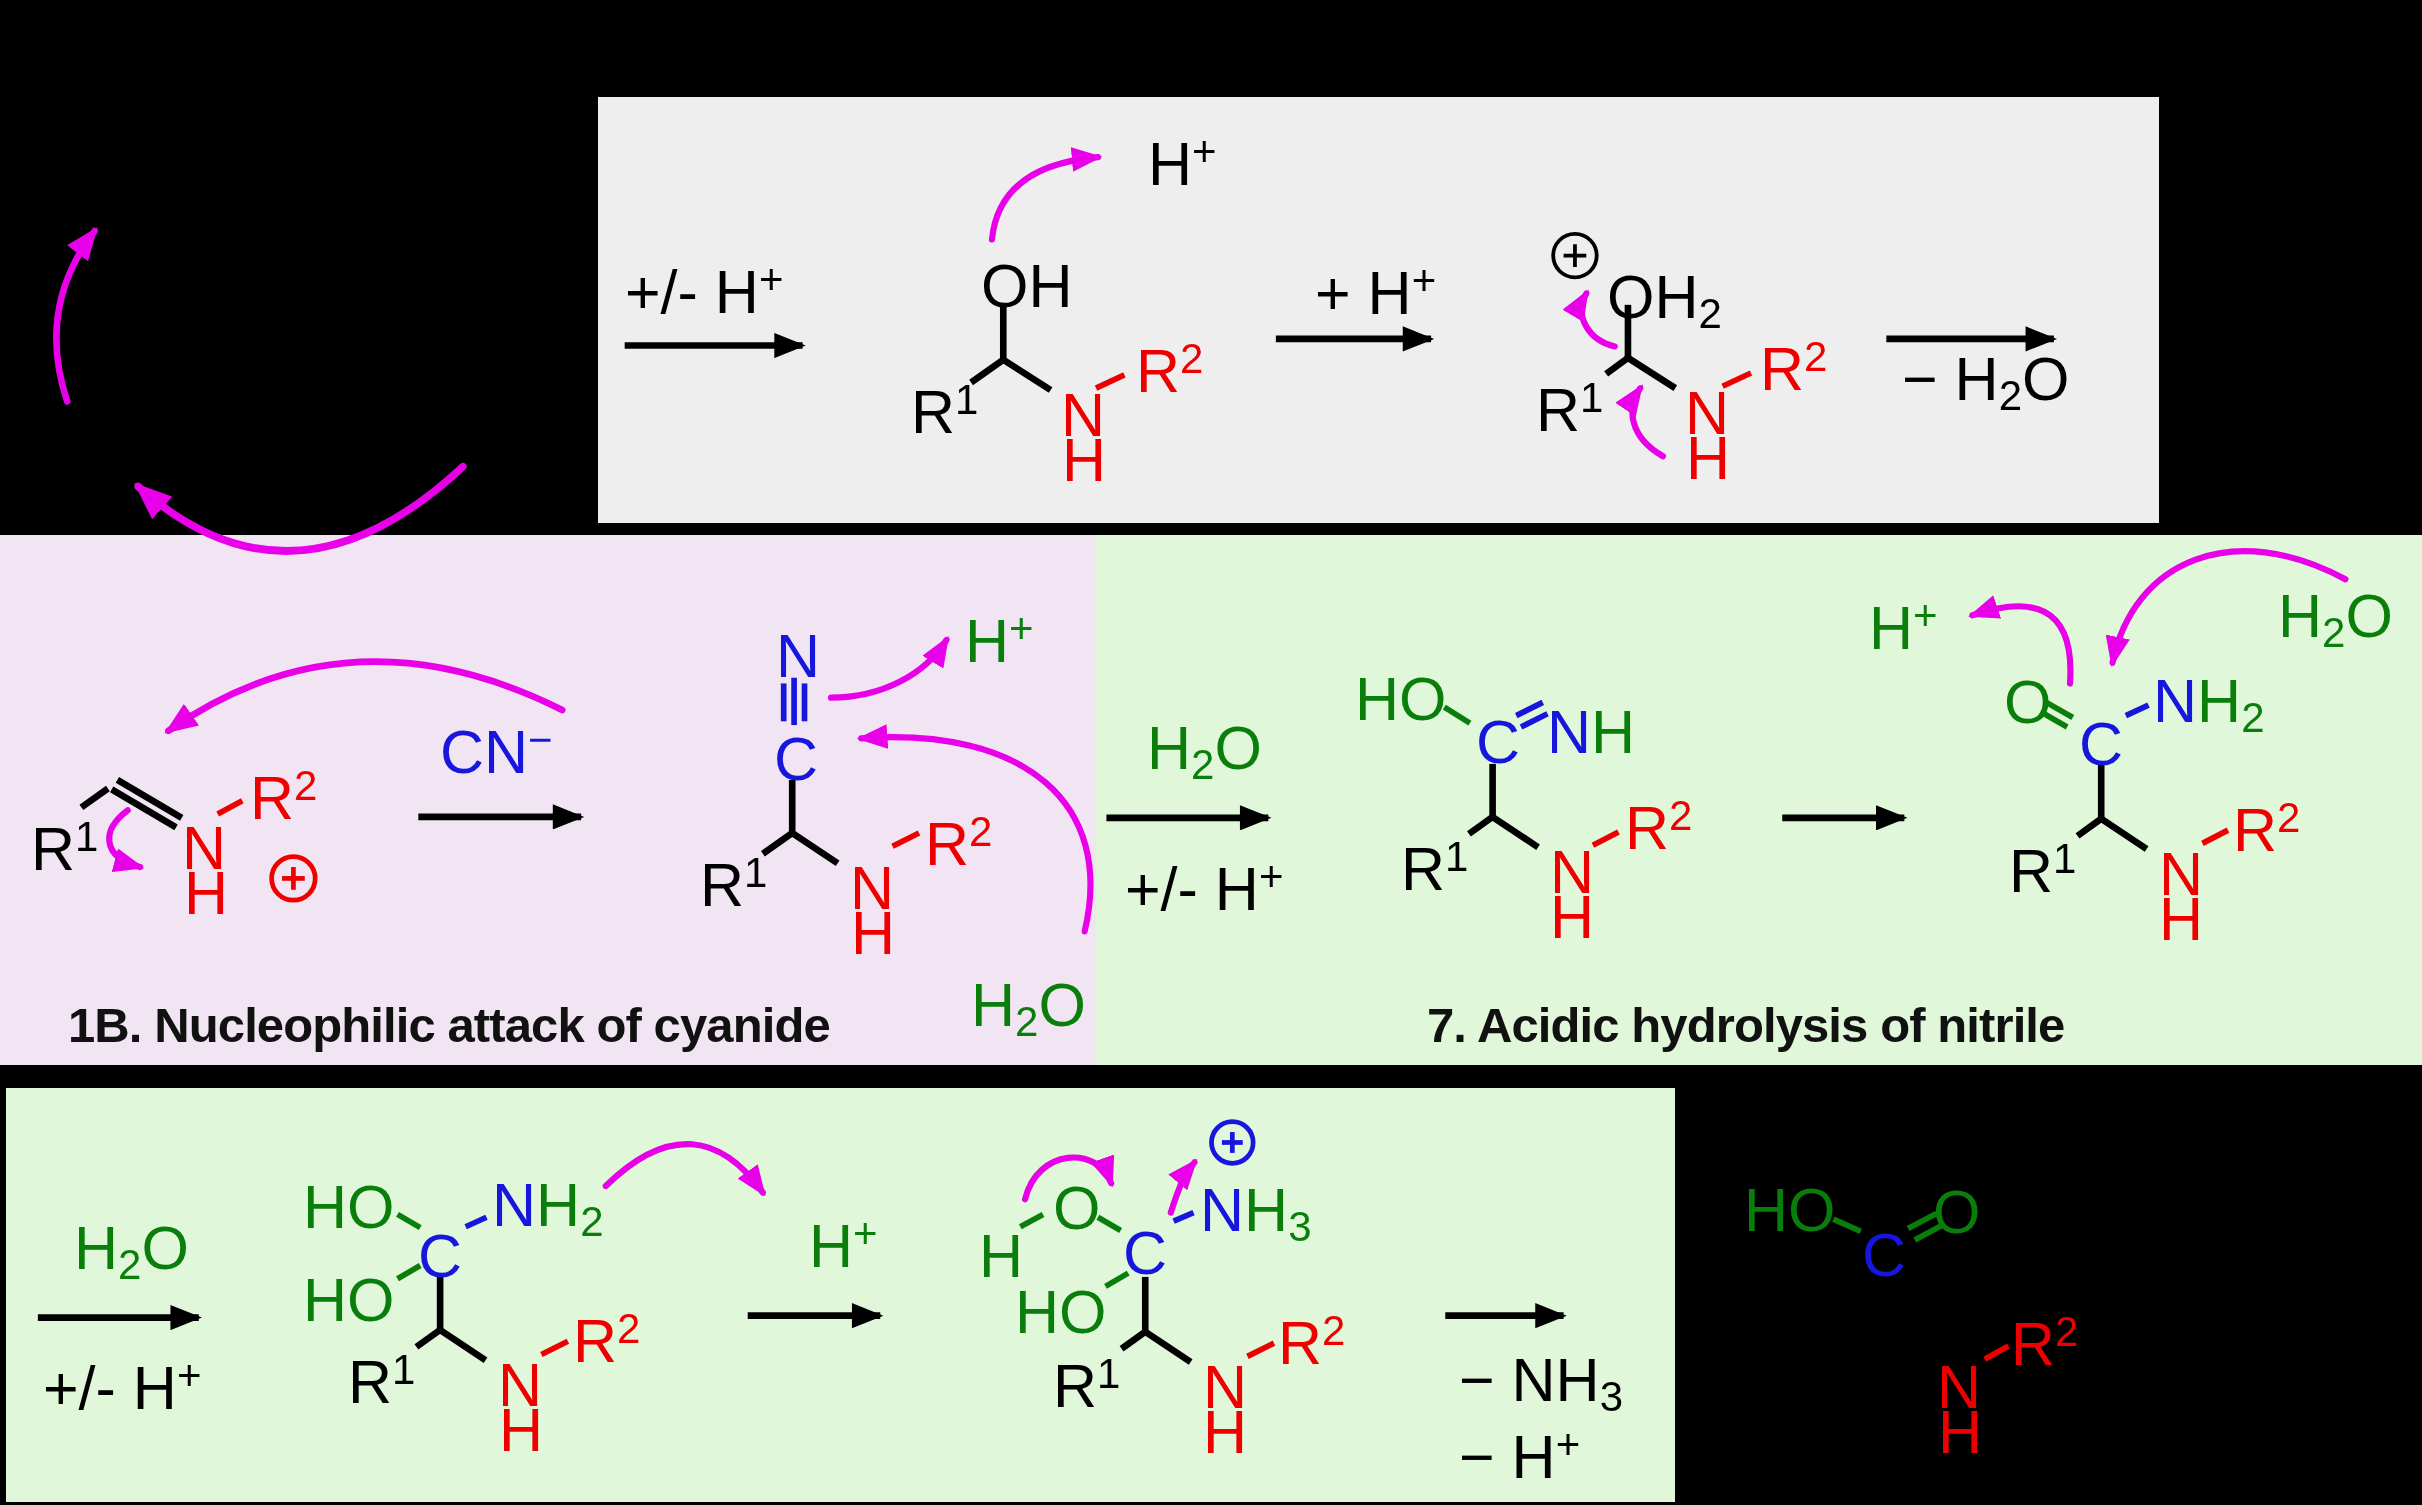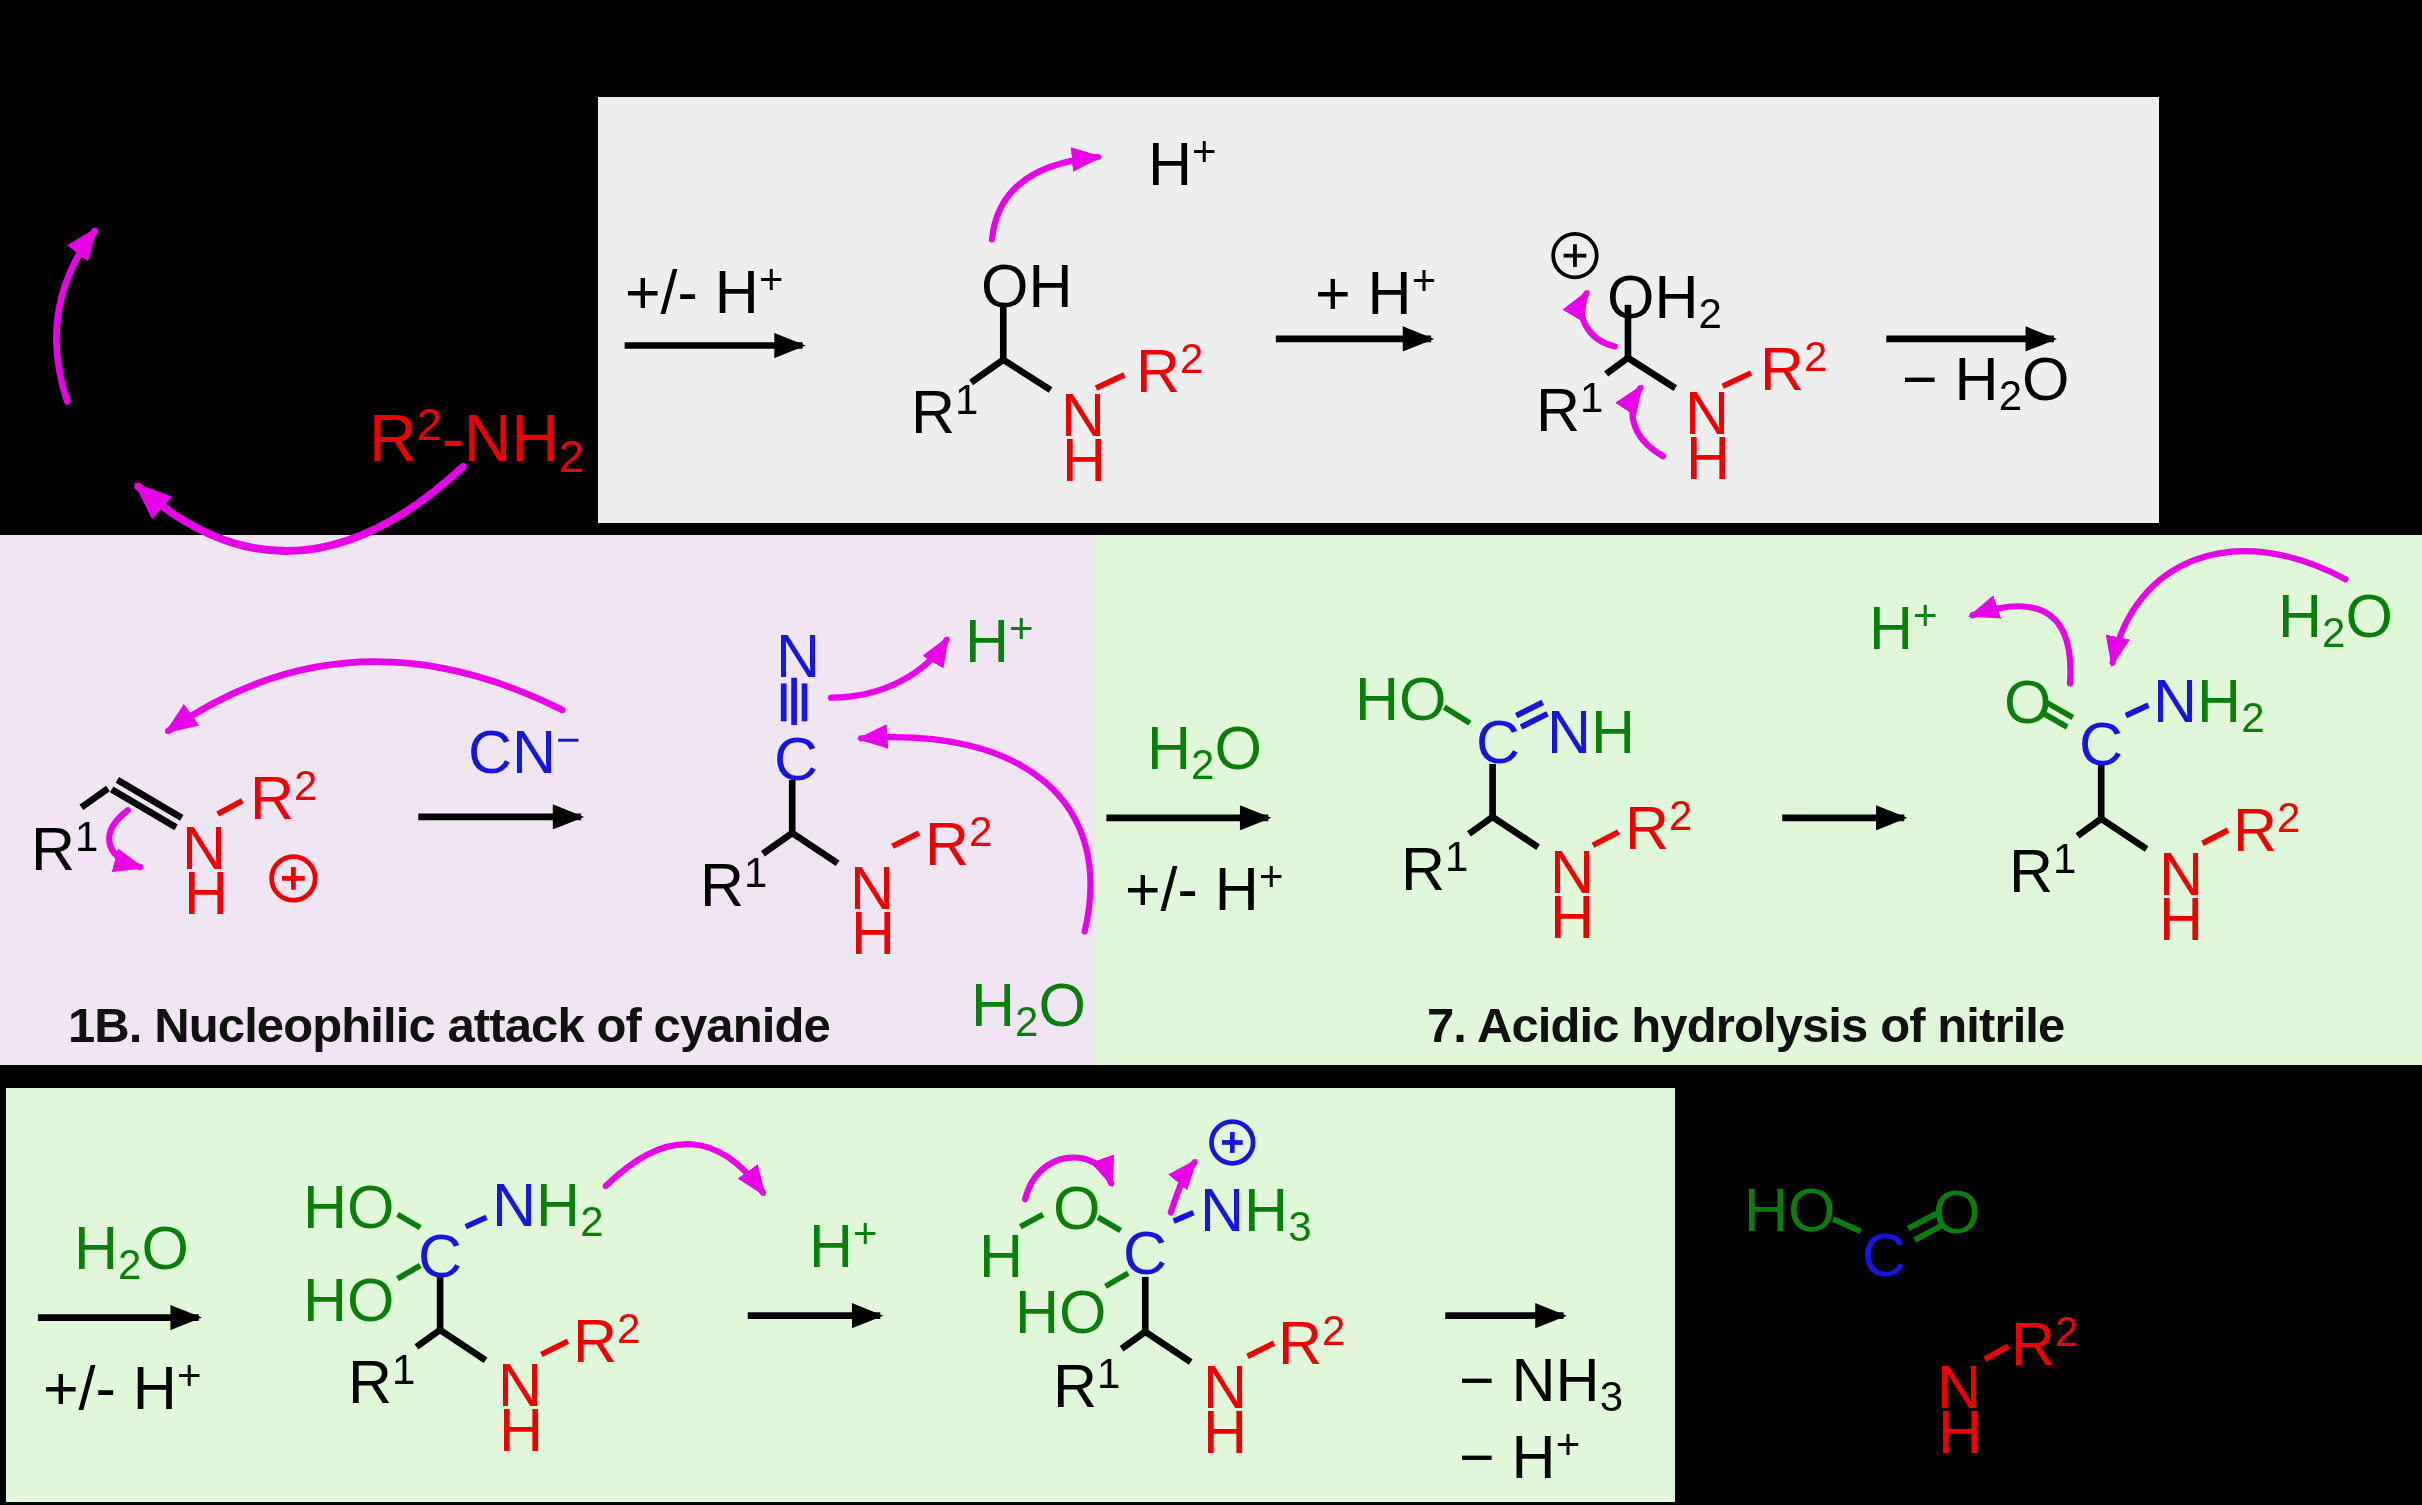--- a/index.html
+++ b/index.html
@@ -151,42 +151,41 @@
     </g>
 
     <g>
       <line x1="1937" y1="1288" x2="1966" y2="1301" stroke="#0a7e0a" stroke-width="6"></line>
       <line x1="2016" y1="1298" x2="2046" y2="1282" stroke="#0a7e0a" stroke-width="6"></line>
       <line x1="2023" y1="1310" x2="2053" y2="1294" stroke="#0a7e0a" stroke-width="6"></line>
       <line x1="2097" y1="1436" x2="2122" y2="1422" stroke="#ee0000" stroke-width="6"></line>
     </g>
   </svg>
 
-  <div class="lab big" style="left:369px;top:402px"><span class="r">R</span><span class="r sup">2</span><span class="r">-NH</span><span class="r sub">2</span></div>
 
   <div class="lab" style="left:625px;top:259px"><span class="k">+/- H</span><span class="k sup">+</span></div>
   <div class="lab" style="left:981px;top:256px"><span class="k">OH</span></div>
   <div class="lab" style="left:1148px;top:131px"><span class="k">H</span><span class="k sup">+</span></div>
   <div class="lab" style="left:911px;top:379px"><span class="k">R</span><span class="k sup">1</span></div>
   <div class="lab" style="left:1061px;top:385px"><span class="r">N</span></div>
   <div class="lab" style="left:1062px;top:430px"><span class="r">H</span></div>
   <div class="lab" style="left:1136px;top:338px"><span class="r">R</span><span class="r sup">2</span></div>
   <div class="lab" style="left:1315px;top:260px"><span class="k">+ H</span><span class="k sup">+</span></div>
   <div class="lab" style="left:1607px;top:267px"><span class="k">OH</span><span class="k sub">2</span></div>
   <div class="lab" style="left:1536px;top:377px"><span class="k">R</span><span class="k sup">1</span></div>
   <div class="lab" style="left:1685px;top:383px"><span class="r">N</span></div>
   <div class="lab" style="left:1686px;top:428px"><span class="r">H</span></div>
   <div class="lab" style="left:1760px;top:336px"><span class="r">R</span><span class="r sup">2</span></div>
   <div class="lab" style="left:1902px;top:349px"><span class="k">− H</span><span class="k sub">2</span><span class="k">O</span></div>
 
   <div class="lab" style="left:31px;top:816px"><span class="k">R</span><span class="k sup">1</span></div>
   <div class="lab" style="left:182px;top:818px"><span class="r">N</span></div>
   <div class="lab" style="left:184px;top:863px"><span class="r">H</span></div>
   <div class="lab" style="left:250px;top:765px"><span class="r">R</span><span class="r sup">2</span></div>
-  <div class="lab" style="left:468px;top:719px"><span class="b">CN</span><span class="b sup">−</span></div>
+  <div class="lab" style="left:440px;top:719px"><span class="b">CN</span><span class="b sup">−</span></div>
   <div class="lab" style="left:965px;top:608px"><span class="g">H</span><span class="g sup">+</span></div>
   <div class="lab" style="left:776px;top:626px"><span class="b">N</span></div>
   <div class="lab" style="left:774px;top:729px"><span class="b">C</span></div>
   <div class="lab" style="left:700px;top:852px"><span class="k">R</span><span class="k sup">1</span></div>
   <div class="lab" style="left:850px;top:858px"><span class="r">N</span></div>
   <div class="lab" style="left:851px;top:903px"><span class="r">H</span></div>
   <div class="lab" style="left:925px;top:811px"><span class="r">R</span><span class="r sup">2</span></div>
   <div class="lab" style="left:971px;top:975px"><span class="g">H</span><span class="g sub">2</span><span class="g">O</span></div>
   <div class="lab cap" style="left:68px;top:1001px"><span>1B. Nucleophilic attack of cyanide</span></div>
 

